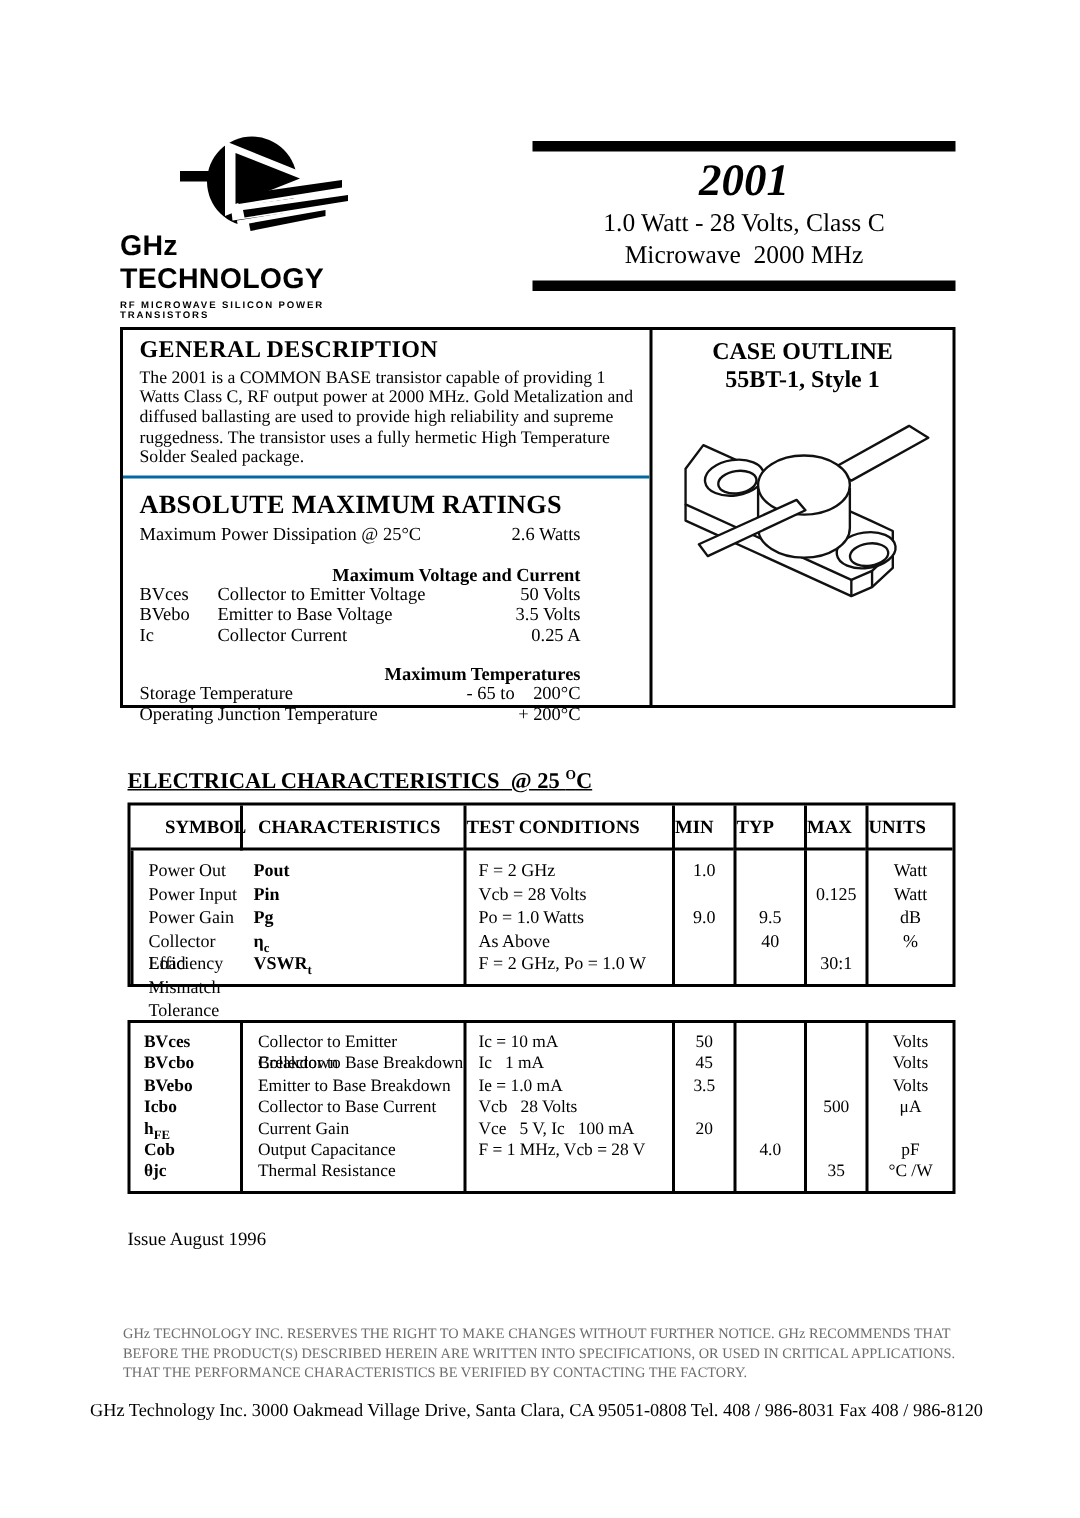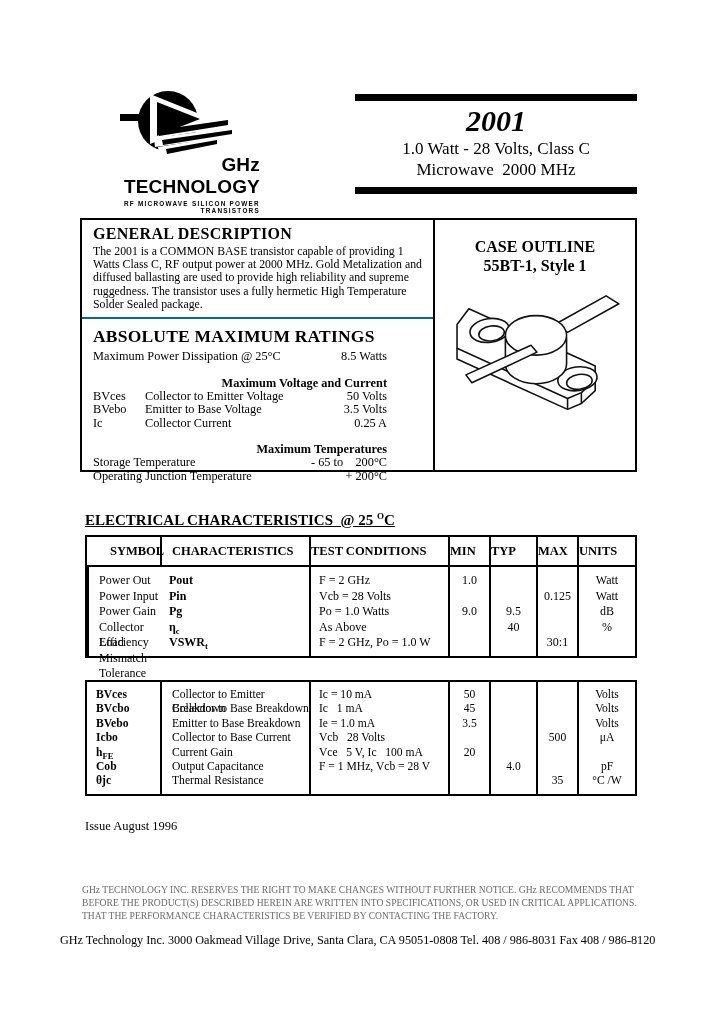--- a/index.html
+++ b/index.html
@@ -1,39 +1,39 @@
 <!DOCTYPE html>
 <html><head>
 <meta charset="utf-8">
 <style>
   html,body{margin:0;padding:0;background:#e8e8e8;}
   #page{position:relative;width:720px;height:1012px;background:#fff;font-family:"Liberation Serif",serif;color:#000;overflow:hidden;}
   
-  .logo{position:absolute;left:80px;top:90px;width:180px;text-align:right;}
+  .logo{position:absolute;left:80px;top:90px;width:180px;}
   .brand{font-family:"Liberation Sans",sans-serif;font-weight:800;font-size:19px;letter-spacing:.2px;margin-top:-2px;}
   .tagline{font-family:"Liberation Sans",sans-serif;font-weight:700;font-size:6.4px;letter-spacing:1.25px;margin-top:2px;}
   .titleblock{position:absolute;left:355px;top:94px;width:282px;text-align:center;}
   .bar{height:7px;background:#000;}
   .pn{font-size:30px;font-weight:bold;font-style:italic;margin-top:3px;line-height:34px;}
   .sub1,.sub2{font-size:17px;line-height:21px;white-space:pre;}
   .titleblock .bar.bot{margin-top:7px;}
   
   .mainbox{position:absolute;left:80px;top:218px;width:553px;height:250px;border:2px solid #000;display:flex;}
   .leftcol{width:351px;border-right:2px solid #000;display:flex;flex-direction:column;}
   .gd{border-bottom:2px solid #0369a1;padding:5px 11px 6px 11px;}
   .gd-title{font-size:16px;font-weight:bold;letter-spacing:.3px;}
   .gd-body{font-size:11.8px;line-height:13.2px;margin-top:2px;}
   .amr{padding:7px 46px 0 11px;flex:1;}
   .amr-title{font-size:17.5px;font-weight:bold;letter-spacing:.2px;margin-bottom:3px;}
   .amr-row{display:flex;justify-content:space-between;font-size:12.3px;line-height:13.6px;}
   .amr-sec{font-size:12.3px;font-weight:bold;margin-top:12px;line-height:14px;text-align:right;}
   .amr-sym{width:52px;flex:none;}
   .amr-lab{flex:1;}
   .amr-val{white-space:pre;}
-  .rightcol{flex:1;text-align:center;padding-top:17px;}
+  .rightcol{flex:1;text-align:center;padding-top:5px;}
   .co-title,.co-style{font-size:16px;font-weight:bold;line-height:19px;}
   .pkg{margin-top:14px;}
   
   .eheading{position:absolute;left:85px;top:511px;font-size:15px;font-weight:bold;white-space:pre;text-decoration:underline;}
   .eheading sup{font-size:9px;}
   
   .tbl{position:absolute;left:85px;width:548px;display:grid;grid-template-columns:73px 149px 139px 41px 47px 41px 58px;border:2px solid #000;}
   #tbl1{top:535px;}
   #tbl2{top:680px;}
   .hc{border-left:2px solid #000;border-bottom:2px solid #000;font-weight:bold;font-size:12.5px;text-align:left;padding:7px 0 6px 0;}
@@ -87,21 +87,21 @@
   <div class="mainbox">
     <div class="leftcol">
       <div class="gd">
         <div class="gd-title">GENERAL DESCRIPTION</div>
         <div class="gd-body">The 2001 is a COMMON BASE transistor capable of providing 1 Watts Class C,  RF output power at 2000 MHz. Gold Metalization and diffused ballasting are used to provide high reliability and supreme ruggedness.  The transistor uses a fully hermetic High Temperature Solder Sealed package.</div>
       </div>
       <div class="amr">
         <div class="amr-title">ABSOLUTE MAXIMUM RATINGS</div>
         <div class="amr-row">
           <span class="amr-lab">Maximum Power Dissipation @ 25°C</span>
-          <span class="amr-val">8.5 Watts</span>
+          <span class="amr-val">2.6 Watts</span>
         </div>
         <div class="amr-sec">Maximum Voltage and Current</div>
         <div class="amr-row">
           <span class="amr-sym">BVces</span>
           <span class="amr-lab">Collector to Emitter Voltage</span>
           <span class="amr-val">50 Volts</span>
         </div>
         <div class="amr-row">
           <span class="amr-sym">BVebo</span>
           <span class="amr-lab">Emitter to Base Voltage</span>

